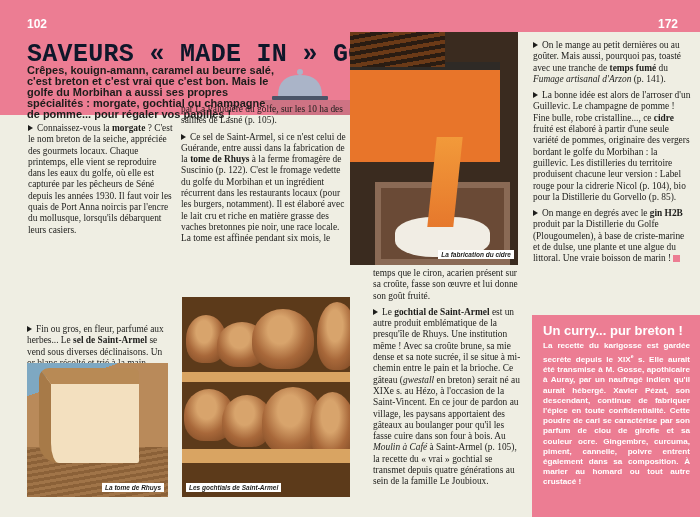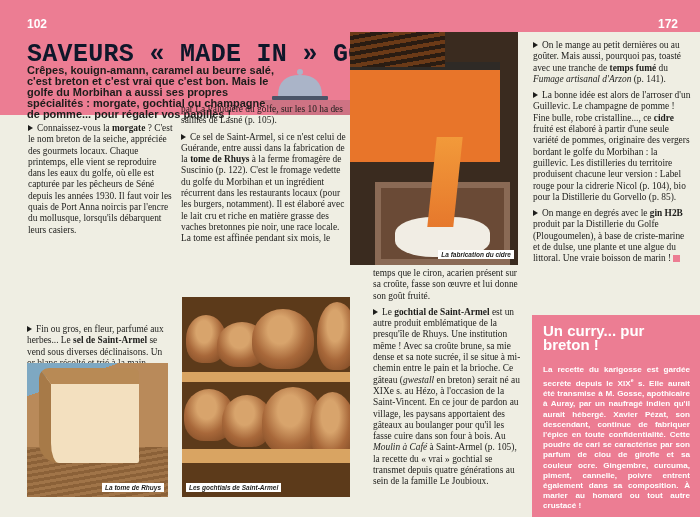--- a/index.html
+++ b/index.html
@@ -45,21 +45,21 @@
   .loaf { position: absolute; border-radius: 50% 50% 40% 40%; background: radial-gradient(ellipse at 45% 35%, #d8a46c 0 25%, #a8683a 55%, #6d3d1c 100%); }
 
   .photo-cider { left: 350px; top: 32px; width: 168px; height: 233px; background: #3a2b1f; }
   .cider-box { position: absolute; left: 0; top: 30px; width: 150px; height: 100px; background: #e8752a; border-top: 8px solid #2e2a26; }
   .cider-grate { position: absolute; left: 0; top: 0; width: 95px; height: 35px; background: repeating-linear-gradient(170deg, #6b3a17 0 4px, #2a1c12 4px 8px); }
   .cider-stream { position: absolute; left: 82px; top: 105px; width: 26px; height: 90px; background: linear-gradient(180deg, #f29a3a, #e6782c); transform: skewX(-6deg); }
   .cider-tub { position: absolute; left: 25px; top: 150px; width: 135px; height: 83px; background: #6a4a36; border: 6px solid #8a6a55; }
   .foam { position: absolute; left: 45px; top: 185px; width: 95px; height: 40px; background: #f1ede4; border-radius: 40%; }
 
   .sidebar { position: absolute; left: 532px; top: 315px; width: 168px; height: 202px; background: #ec7d93; padding: 9px 10px 0 11px; color: #fff; font-family: "Liberation Sans", sans-serif; }
-  .sidebar h3 { font-size: 15px; font-weight: bold; line-height: 14px; margin-bottom: 13px; }
+  .sidebar h3 { font-size: 13px; font-weight: bold; line-height: 14px; margin-bottom: 3px; }
   .sidebar p { font-size: 8.1px; font-weight: bold; line-height: 10.2px; text-align: justify; }
   .sidebar sup { font-size: 5px; }
 </style>
 </head>
 <body>
 
 <div class="pink-band-left">
   <div class="shadow"></div>
 </div>
 <div class="pink-band-right"></div>

